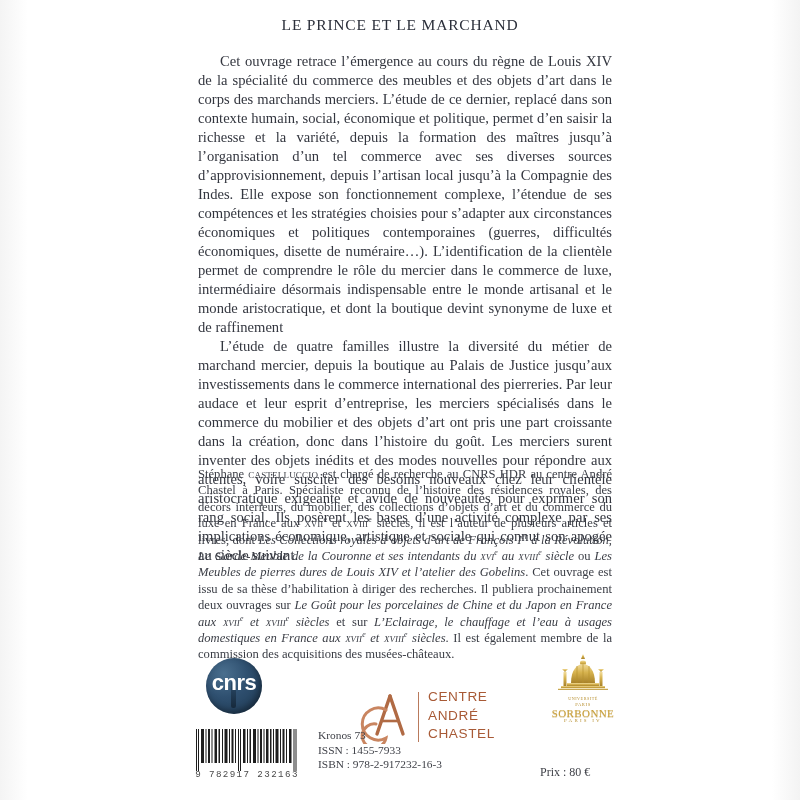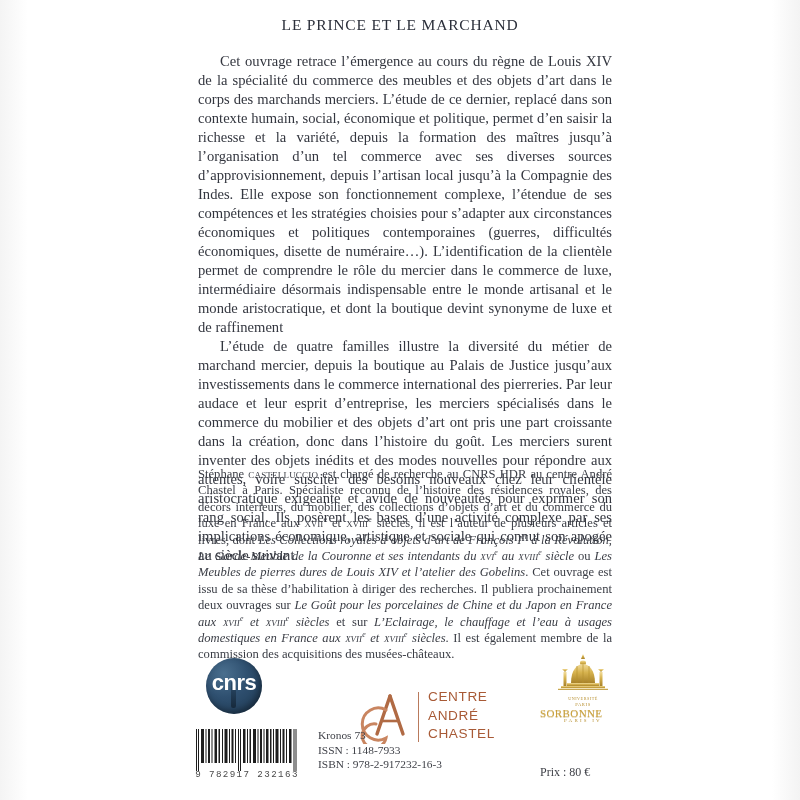--- a/index.html
+++ b/index.html
@@ -202,21 +202,21 @@
     left: 0; top: 49.5px; width: 86px;
     text-align: center;
     font-family: "Liberation Serif", serif;
     font-size: 4.6px;
     letter-spacing: 0.6px;
     color: #b89030;
   }
   .sorb-l3 {
     position: absolute;
     left: 0; top: 55px; width: 86px;
-    text-align: left;
+    text-align: center;
     font-family: "Liberation Serif", serif;
     font-size: 11px;
     letter-spacing: 0.4px;
     color: #c9a03a;
     text-shadow: 0 1px 0 rgba(160,120,20,0.35);
   }
   .sorb-l4 {
     position: absolute;
     left: 0; top: 66px; width: 86px;
     text-align: center;
@@ -388,21 +388,21 @@
           <rect x="186" y="0" width="5" height="34"></rect>
           <rect x="195" y="0" width="2" height="42"></rect>
           <rect x="199" y="0" width="2" height="42"></rect>
         </g>
       </svg>
       <div class="barcode-digits">9 782917 232163</div>
     </div>
 
     <div class="isbn-block">
       <div>Kronos 73</div>
-      <div>ISSN : 1148-7933</div>
+      <div>ISSN : 1455-7933</div>
       <div>ISBN : 978-2-917232-16-3</div>
     </div>
 
     <div class="price">Prix : 80 €</div>
 
   </div>
 
 </div>
 
 </body></html>

